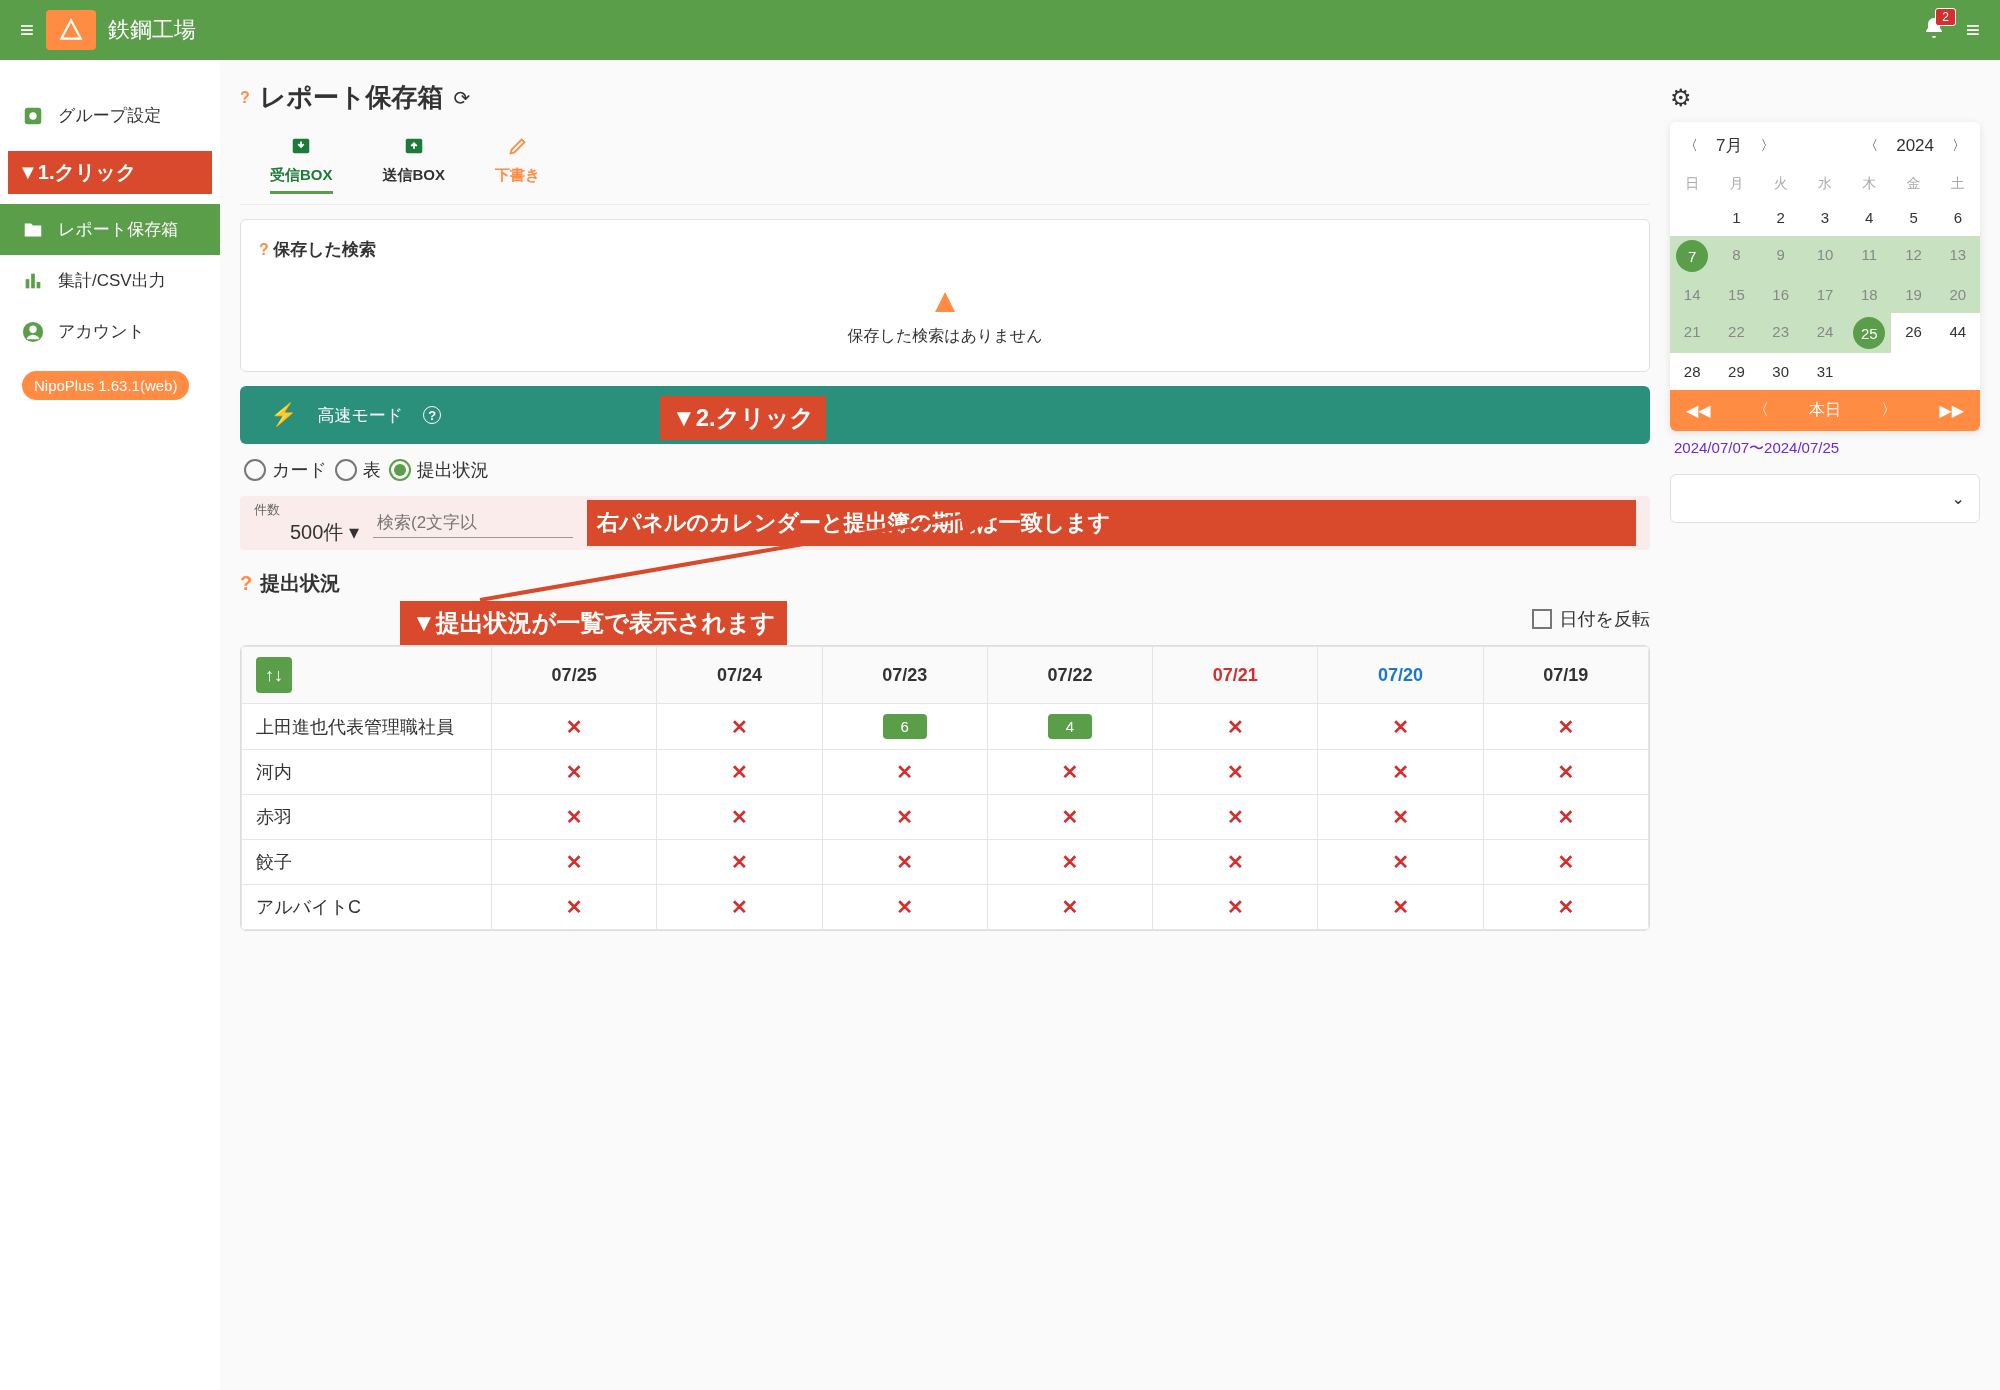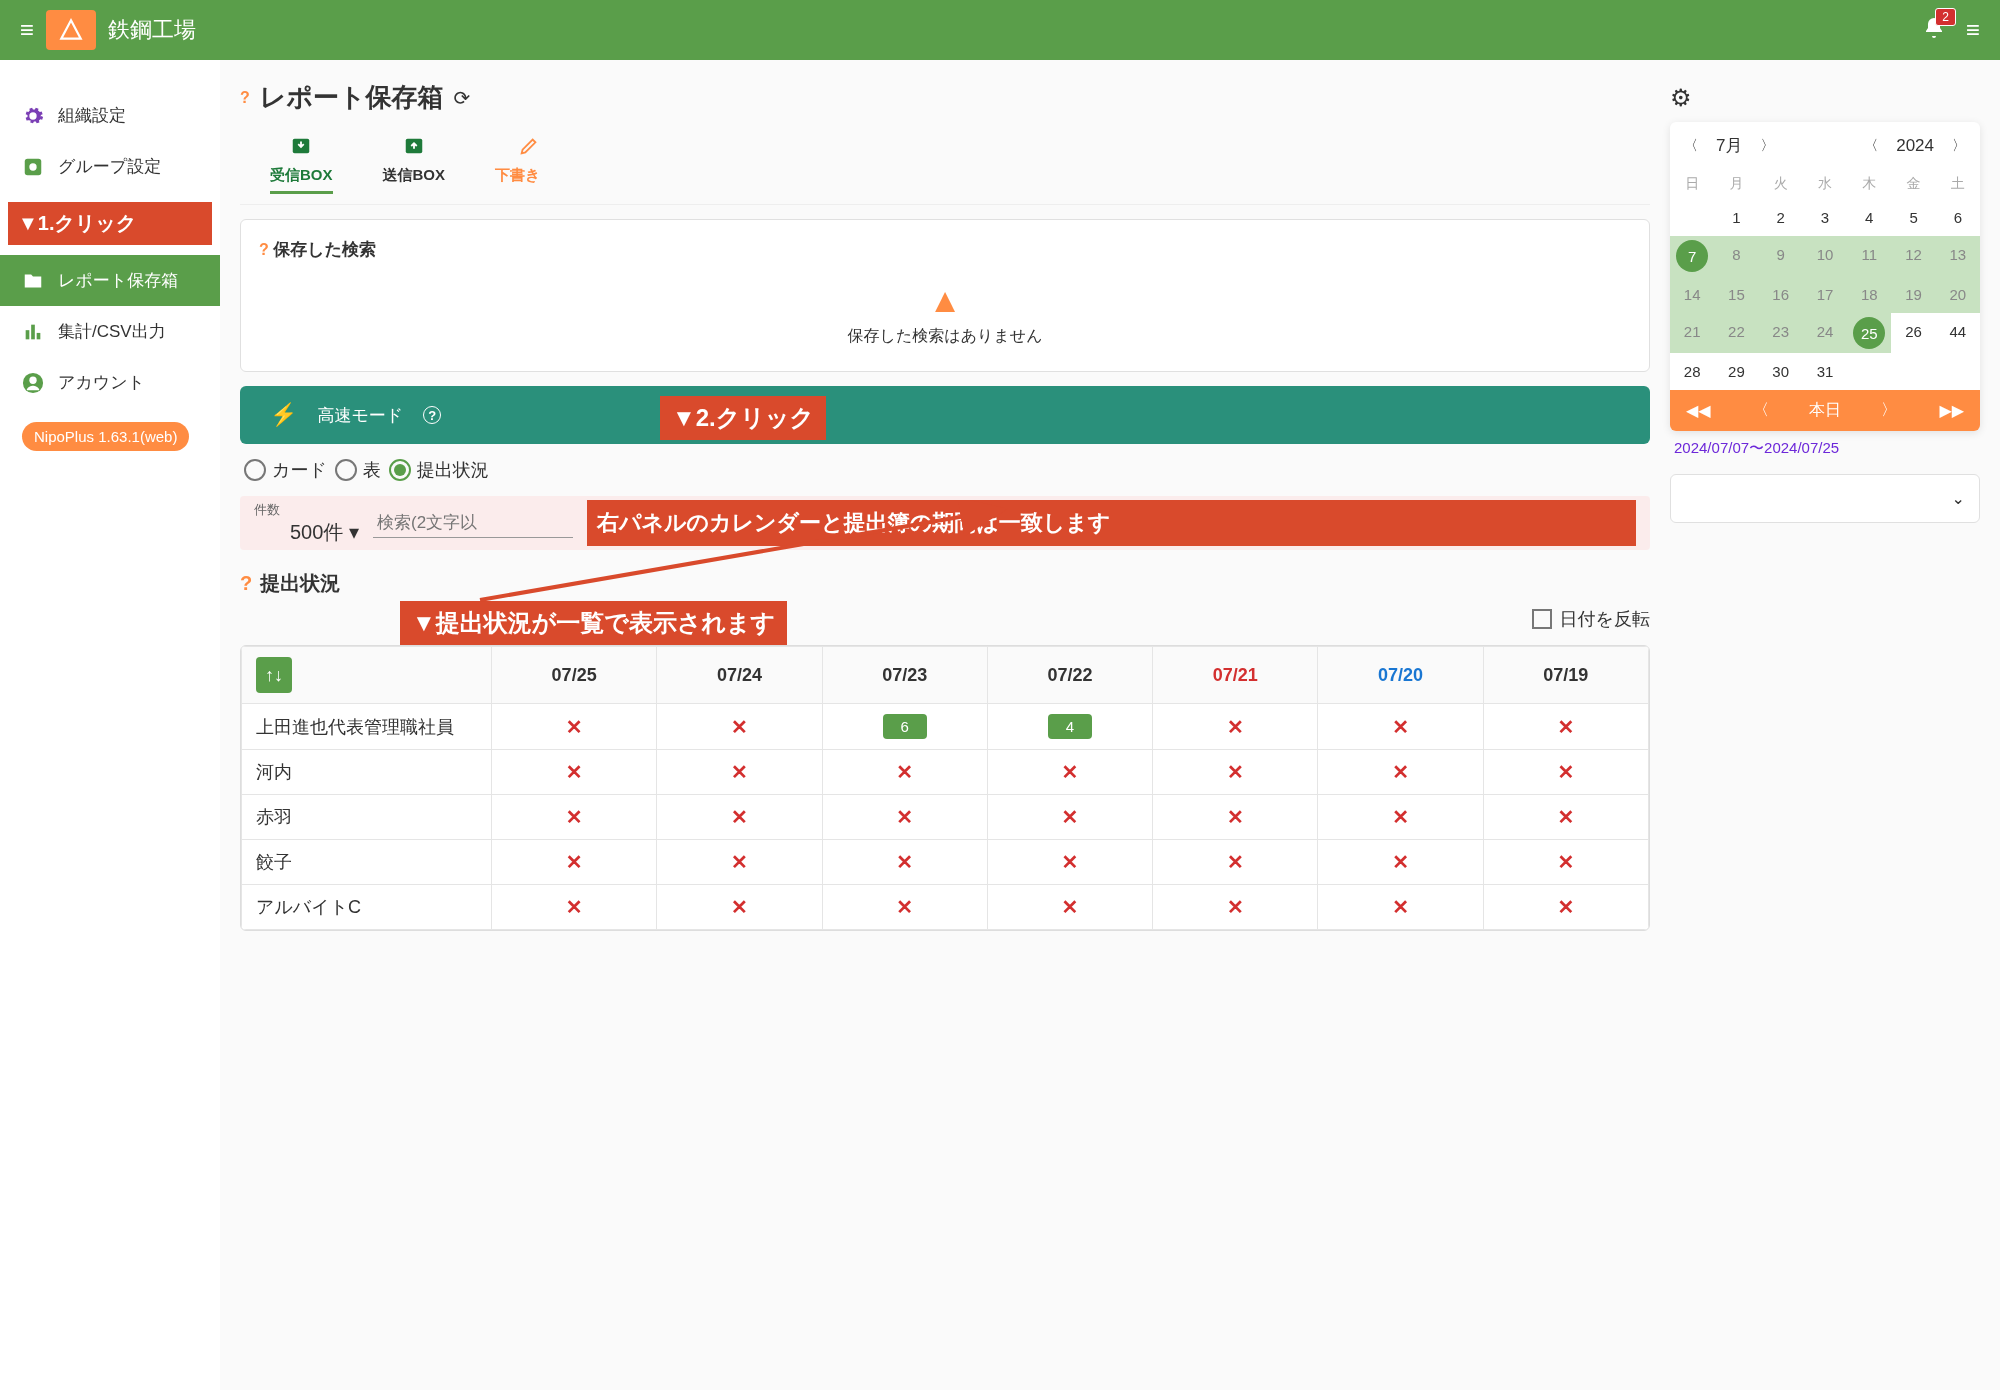--- a/index.html
+++ b/index.html
@@ -26,21 +26,21 @@
 .slider-thumb { width: 18px; height: 18px; background: #5a9e4a; border-radius: 50%; position: absolute; top: -7px; left: 48%; }
 .main { flex: 1; padding: 20px; display: flex; gap: 20px; }
 .content { flex: 1; }
 .page-title-row { display: flex; align-items: center; gap: 10px; margin-bottom: 10px; }
 .page-title { font-size: 26px; font-weight: bold; }
 .help-icon { color: #ff8c42; font-weight: bold; }
 .refresh-icon { font-size: 20px; cursor: pointer; }
 .tabs { display: flex; gap: 50px; padding: 10px 30px; border-bottom: 1px solid #eee; }
 .tab { display: flex; flex-direction: column; align-items: center; gap: 4px; cursor: pointer; font-size: 15px; font-weight: bold; padding-bottom: 6px; }
 .tab.active { color: #1e7a3a; border-bottom: 3px solid #5a9e4a; }
-.tab.draft { color: #ff8c42; align-items: flex-end; }
+.tab.draft { color: #ff8c42; }
 .tab-icon { font-size: 20px; }
 .card { background: white; border: 1px solid #e0e0e0; border-radius: 6px; padding: 18px; margin-top: 14px; }
 .saved-search-title { font-weight: bold; font-size: 17px; }
 .empty-saved { display: flex; flex-direction: column; align-items: center; padding: 20px 0 6px; color: #333; font-size: 16px; }
 .warn-triangle { color:#ff8c42; font-size: 34px; margin-bottom:6px;}
 .fast-mode-bar { background: #2a907b; color: white; padding: 16px 30px; border-radius: 6px; margin-top: 14px; display: flex; align-items: center; gap: 20px; position: relative; font-size: 17px; }
 .bolt { font-size: 22px; }
 .ann-inline { background: #d94a2c; color: white; font-size: 24px; font-weight: bold; padding: 6px 12px; position:absolute; }
 .ann2 { left: 420px; top: 10px; }
 .view-toggle { display: flex; gap: 8px; padding: 14px 4px; align-items: center; font-size: 18px; }
@@ -105,28 +105,20 @@
       <span class="badge-count">2</span>
     </span>
     <span class="hamburger">≡</span>
   </div>
 </div>
 
 <div class="layout">
   <div class="sidebar">
     <div class="side-item">
       <span class="side-icon">
-          <svg viewBox="0 0 24 24" width="22" height="22" fill="#7b3fb5">
-            <path d="M12 8a4 4 0 1 0 0 8 4 4 0 0 0 0-8zm9 4l2 1-1 3-2-.5-1.5 1.5.5 2-3 1-1-2h-2l-1 2-3-1 .5-2L7 16.5 5 17l-1-3 2-1v-2l-2-1 1-3 2 .5L8.5 6 8 4l3-1 1 2h2l1-2 3 1-.5 2L19.5 7.5 21.5 7l1 3-2 1v2z"></path>
-          </svg>
-        </span>
-      <span>組織設定</span>
-    </div>
-    <div class="side-item">
-      <span class="side-icon">
           <svg viewBox="0 0 24 24" width="22" height="22" fill="#5a9e4a">
             <rect x="3" y="3" width="18" height="18" rx="3"></rect>
             <circle cx="12" cy="12" r="4" fill="white"></circle>
           </svg>
         </span>
       <span>グループ設定</span>
     </div>
     <div class="annotation">▼1.クリック</div>
     <div class="side-item active">
       <span class="side-icon">

